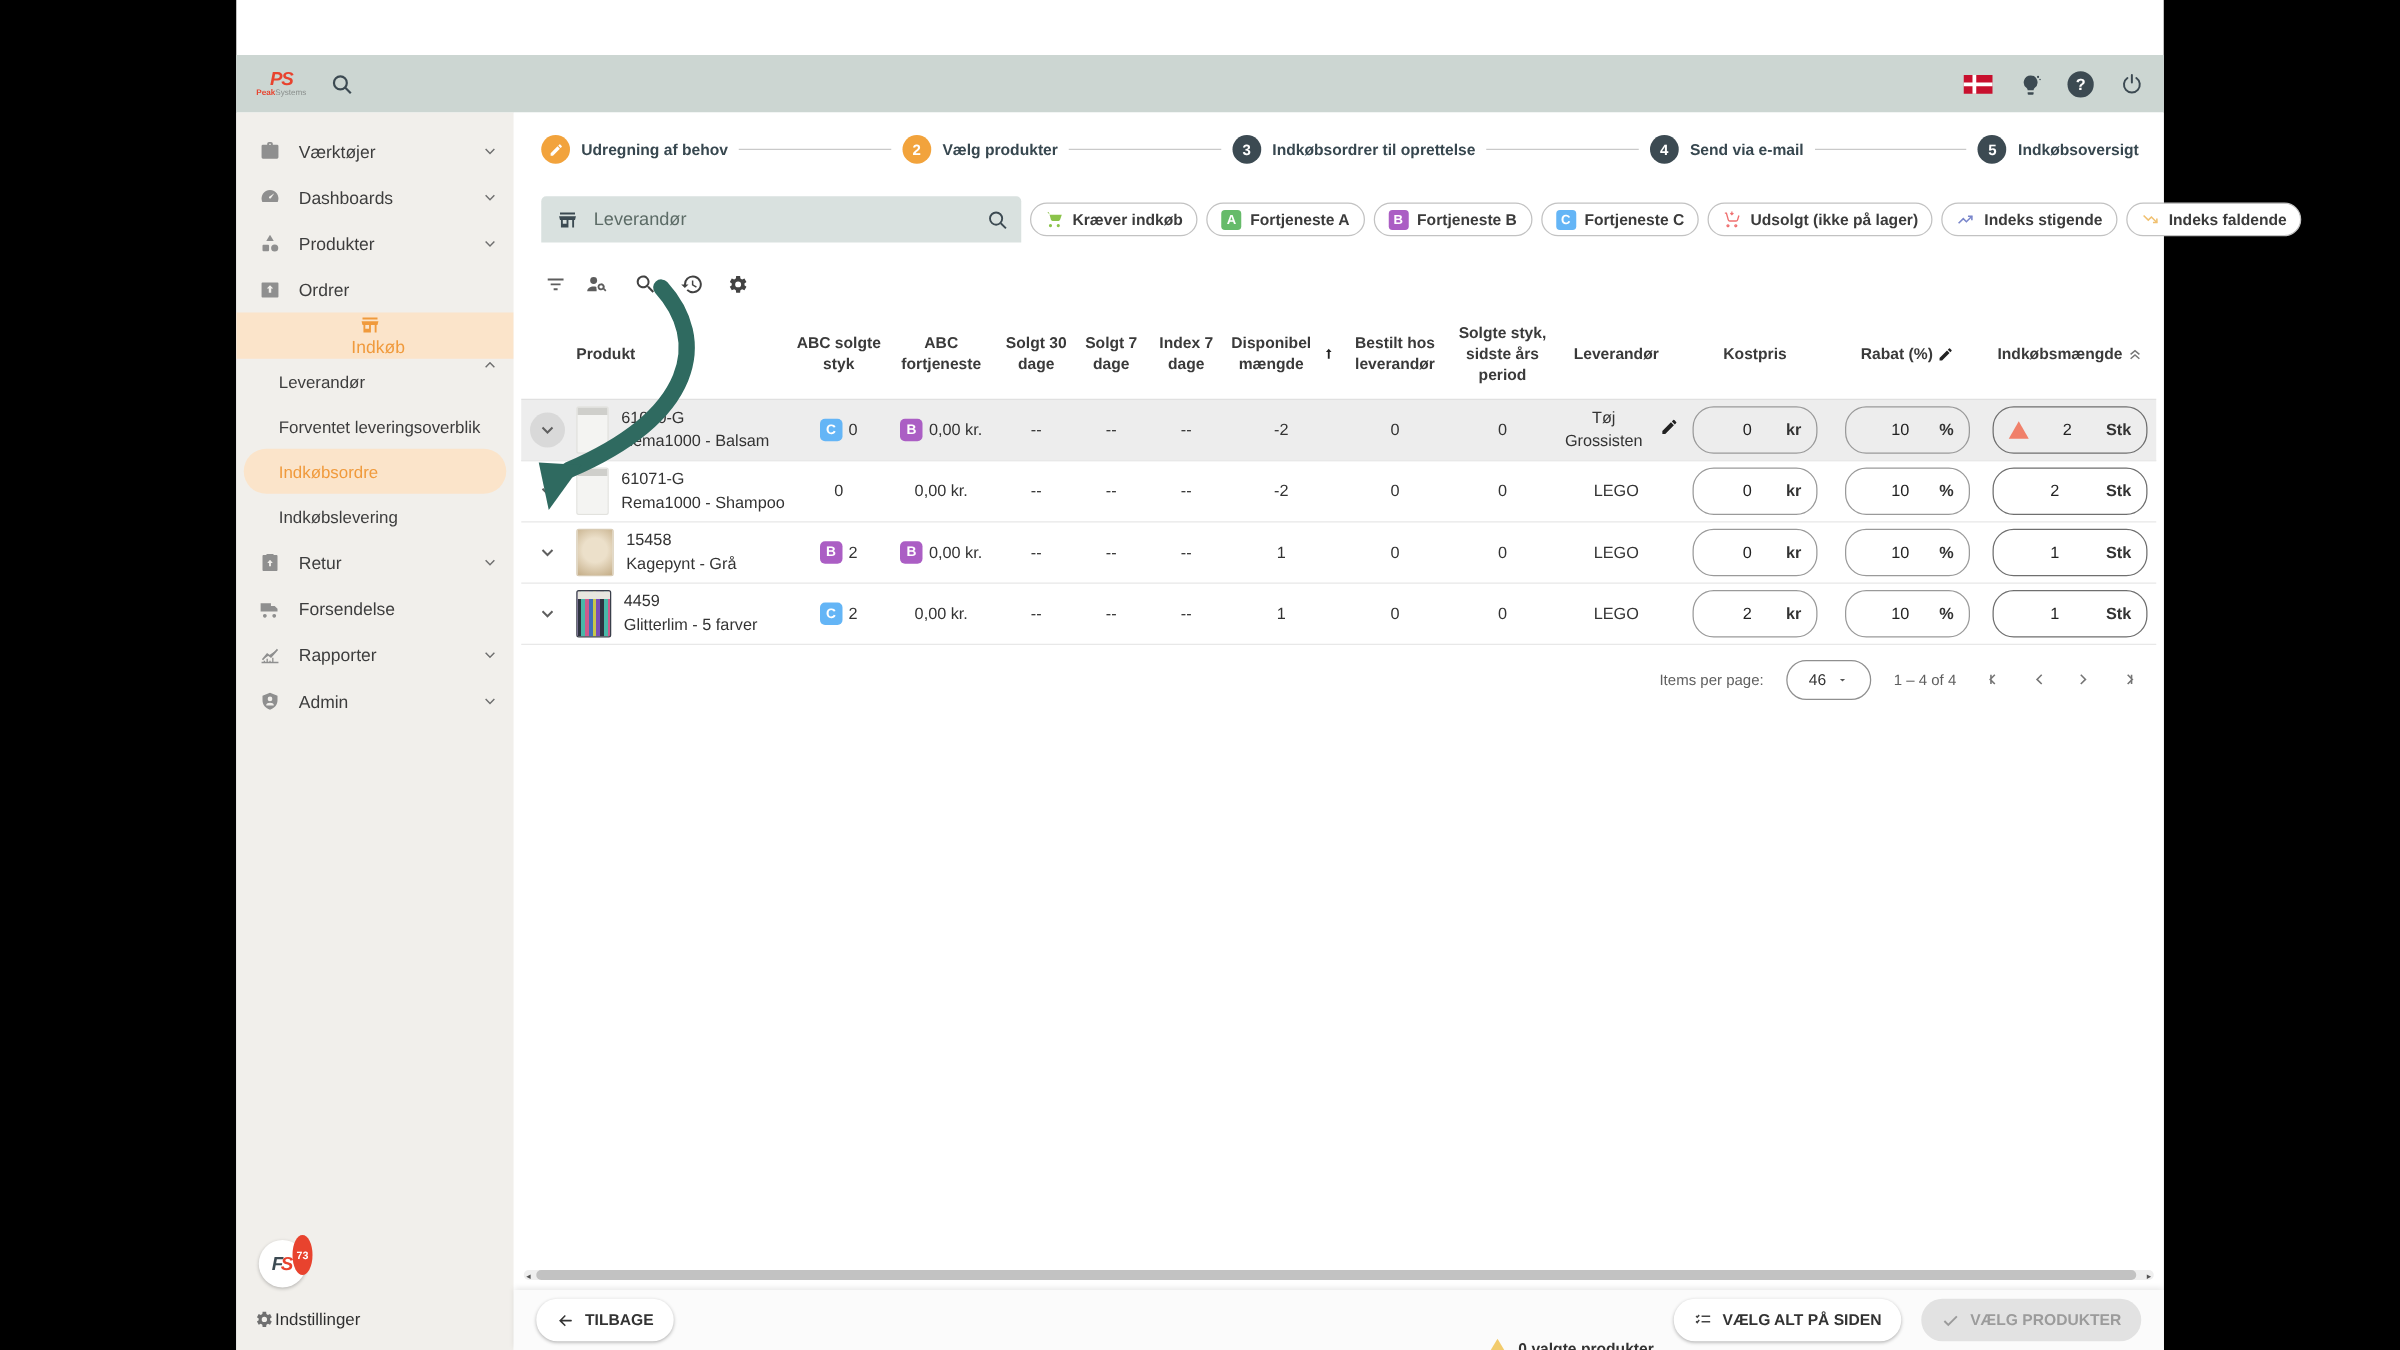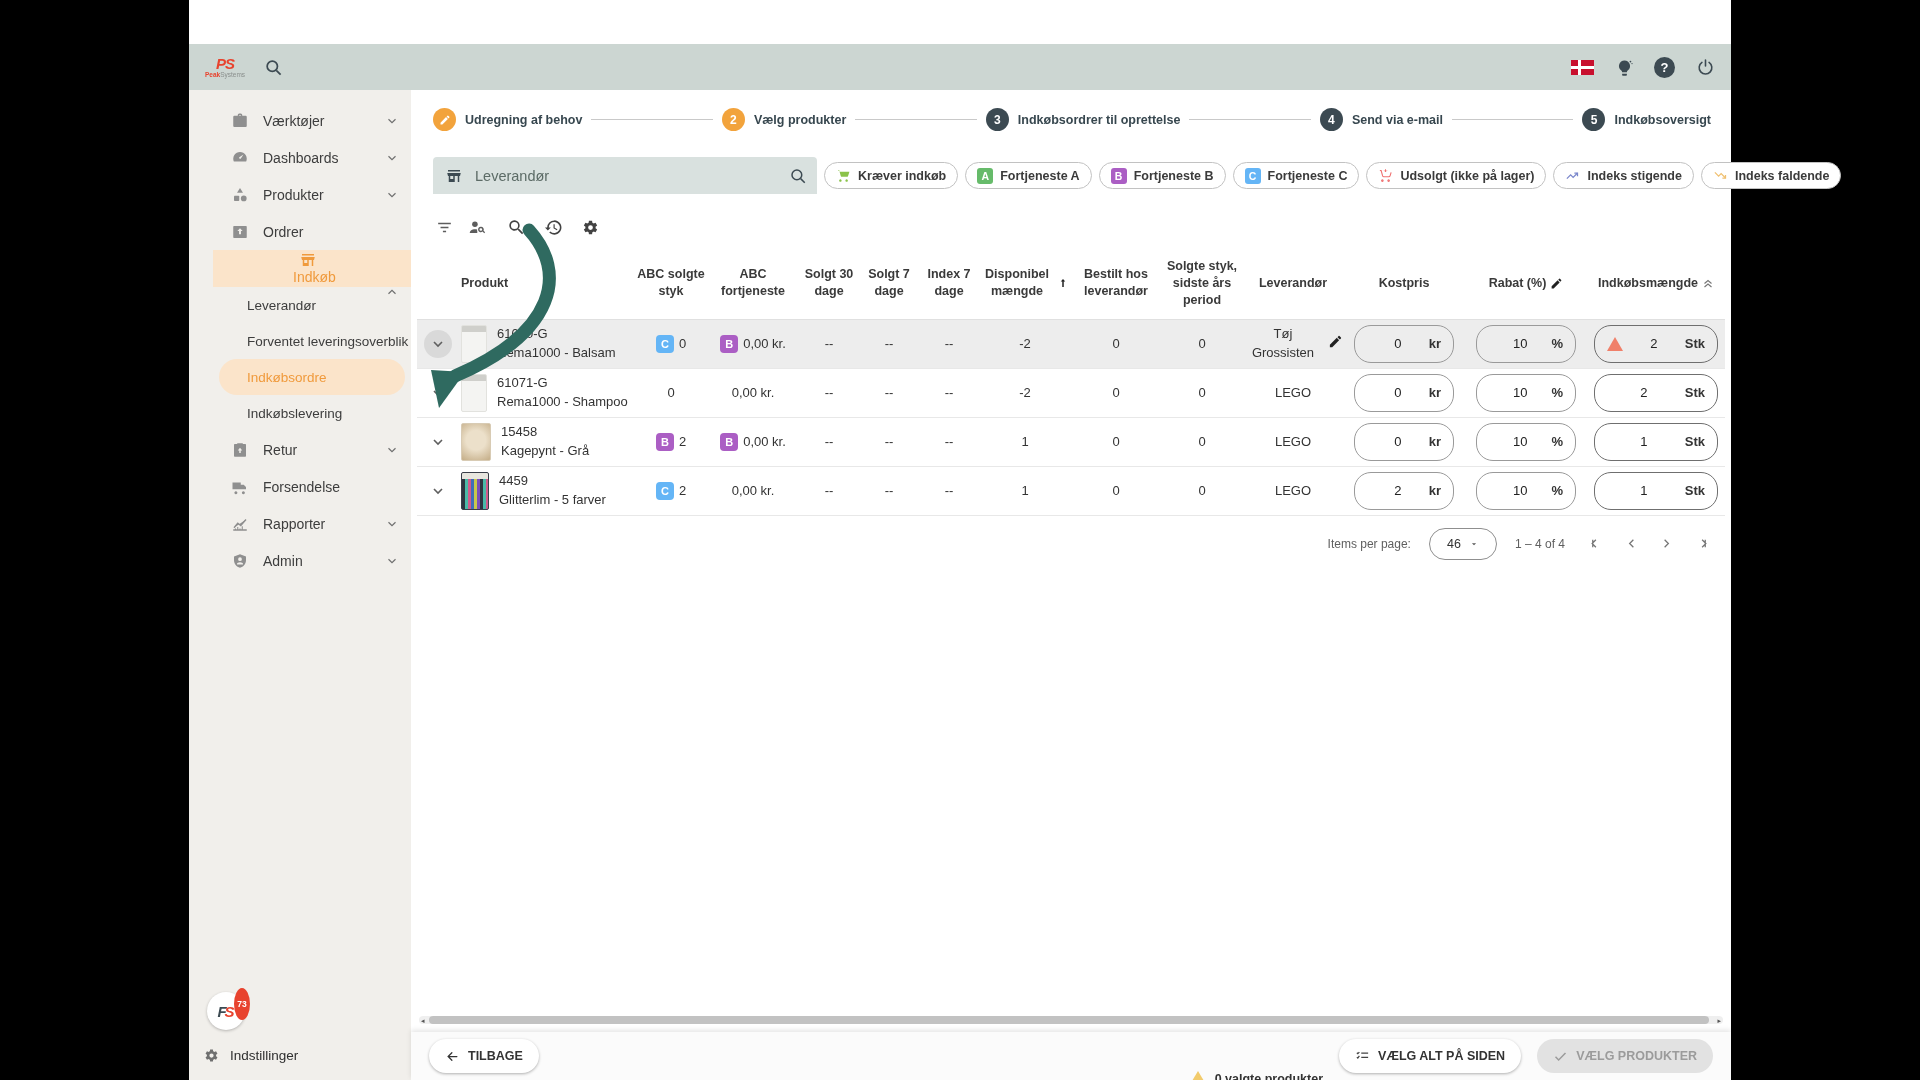--- a/index.html
+++ b/index.html
@@ -22,39 +22,39 @@
   .flag:before { content:""; position:absolute; left:7px; top:0; width:3px; height:100%; background:#fff; }
   .flag:after  { content:""; position:absolute; top:6px; left:0; width:100%; height:3px; background:#fff; }
   .help-circle { width:21px; height:21px; border-radius:50%; background:#3c4a52; color:#fff; font-size:13px; font-weight:700;
                  display:flex; align-items:center; justify-content:center; cursor:pointer; }
 
   
   .body { flex:1; display:flex; min-height:0; }
 
   
   .sidebar { width:222px; background:#f1efeb; flex:0 0 auto; display:flex; flex-direction:column; padding-top:12px; }
-  .nav { flex:1; overflow:hidden;padding-left:24px; }
+  .nav { flex:1; overflow:hidden; }
   .nav-item { display:flex; align-items:center; height:37px; padding:0 12px 0 17px; cursor:pointer; color:#3d3d3d; font-size:14px; }
   .nav-item .nicon { width:19px; height:19px; margin-right:14px; flex:0 0 auto; display:flex; align-items:center; justify-content:center; }
   .nav-item .nicon svg { width:18px; height:18px; fill:#8f8f8f; }
   .nav-item .chev { margin-left:auto; display:flex; }
   .nav-item .chev svg { width:14px; height:14px; stroke:#6f6f6f; }
   .nav-item.active { background:#fbe4ca; color:#f09a3c;flex-direction:column; }
   .nav-item.active .nicon svg { fill:#f09a3c; }
   .sub-item { display:flex; align-items:center; height:36px; padding:0 8px 0 34px; font-size:13.5px; color:#3d3d3d;
               white-space:nowrap; cursor:pointer; }
   .sub-item.active { color:#f09a3c; background:#fbe4ca; border-radius:20px; margin:0 6px; padding-left:28px; }
   .sidebar-footer { padding:0 0 10px 14px; }
   .fs-logo { width:38px; height:38px; border-radius:50%; background:#fff; box-shadow:0 1px 3px rgba(0,0,0,.25);
              display:flex; align-items:center; justify-content:center; position:relative; margin:0 0 10px 4px; cursor:pointer; }
   .fs-logo .fs-f { color:#3c4a52; font-weight:700; font-size:15px; font-style:italic; }
   .fs-logo .fs-s { color:#e8432e; font-weight:700; font-size:15px; font-style:italic; margin-left:-2px; }
   .fs-badge { position:absolute; top:-4px; right:-5px; width:16px; height:32px; border-radius:50%; background:#e8432e;
               color:#fff; font-size:8.5px; font-weight:700; display:flex; align-items:center; justify-content:center; }
-  .settings-row { display:flex; align-items:center; gap:10px; height:30px; cursor:pointer; color:#2f2f2f; font-size:13.5px; }
+  .settings-row { display:flex; align-items:center; height:30px; cursor:pointer; color:#2f2f2f; font-size:13.5px; }
   .settings-row svg { width:17px; height:17px; fill:#6f6f6f; }
 
   
   .main { flex:1; min-width:0; background:#fff; display:flex; flex-direction:column; position:relative; }
   .content { flex:1; display:flex; flex-direction:column; min-height:0; }
 
   
   .stepper { display:flex; align-items:center; margin:18px 20px 0 22px; gap:9px; }
   .step { display:flex; align-items:center; gap:9px; flex:0 0 auto; }
   .step-circle { width:23px; height:23px; border-radius:50%; display:flex; align-items:center; justify-content:center;

